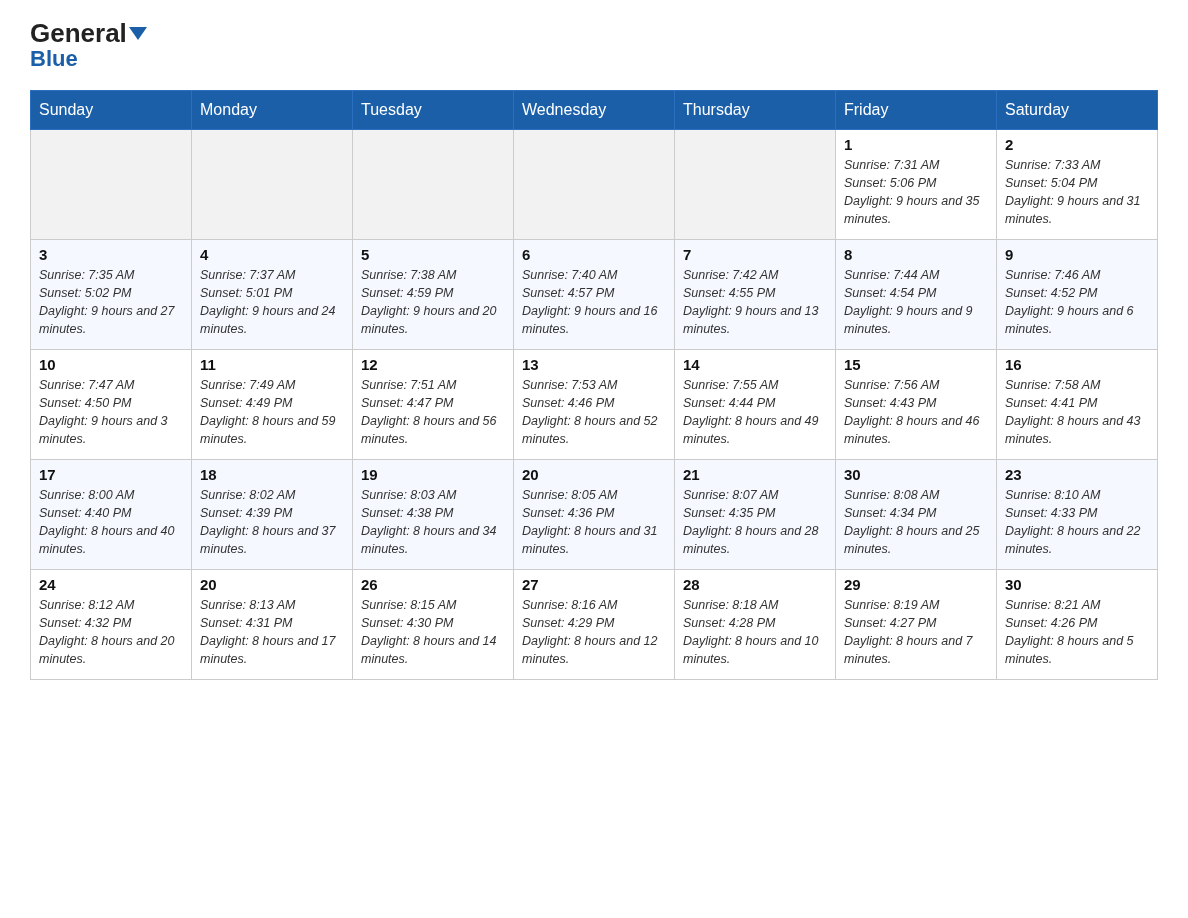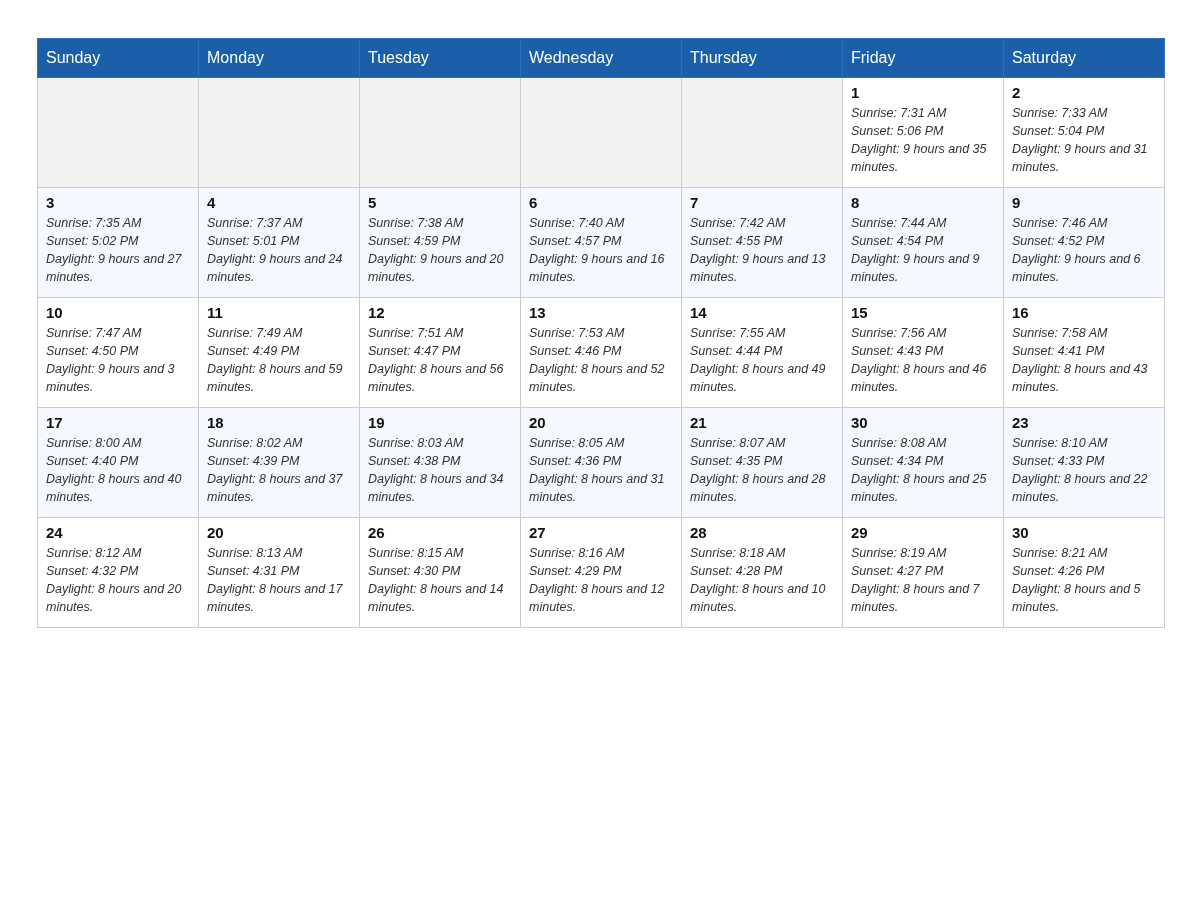--- a/index.html
+++ b/index.html
@@ -47,21 +47,20 @@
     }
     .location {
       font-size: 22px;
       color: #333;
       margin-top: 4px;
     }
     .calendar {
       width: 100%;
       border-collapse: collapse;
       border: 1px solid #aaa;
-      margin-left: 7px;
     }
     .calendar th {
       background-color: #1a5fa8;
       color: #fff;
       font-size: 16px;
       font-weight: normal;
       padding: 10px 8px;
       text-align: left;
       border: 1px solid #2a6fc0;
     }
@@ -93,20 +92,26 @@
     
     .row-even td { background: #f5f8ff; }
     .row-odd td { background: #fff; }
     
     .empty-cell { background: #f2f2f2 !important; }
   </style>
 </head>
 <body>
 
 <div class="header">
+  <div class="logo">
+    <div class="logo-text">
+      General<span style="display:inline-block; width:0; height:0; border-left:9px solid transparent; border-right:9px solid transparent; border-top:13px solid #1a5fa8; margin-left:2px; vertical-align:middle; position:relative; top:-2px;"></span>
+    </div>
+    <div class="logo-blue">Blue</div>
+  </div>
 </div>
 
 <table class="calendar">
   <thead>
     <tr>
     <th>Sunday</th>
         <th>Monday</th>
         <th>Tuesday</th>
         <th>Wednesday</th>
         <th>Thursday</th>

